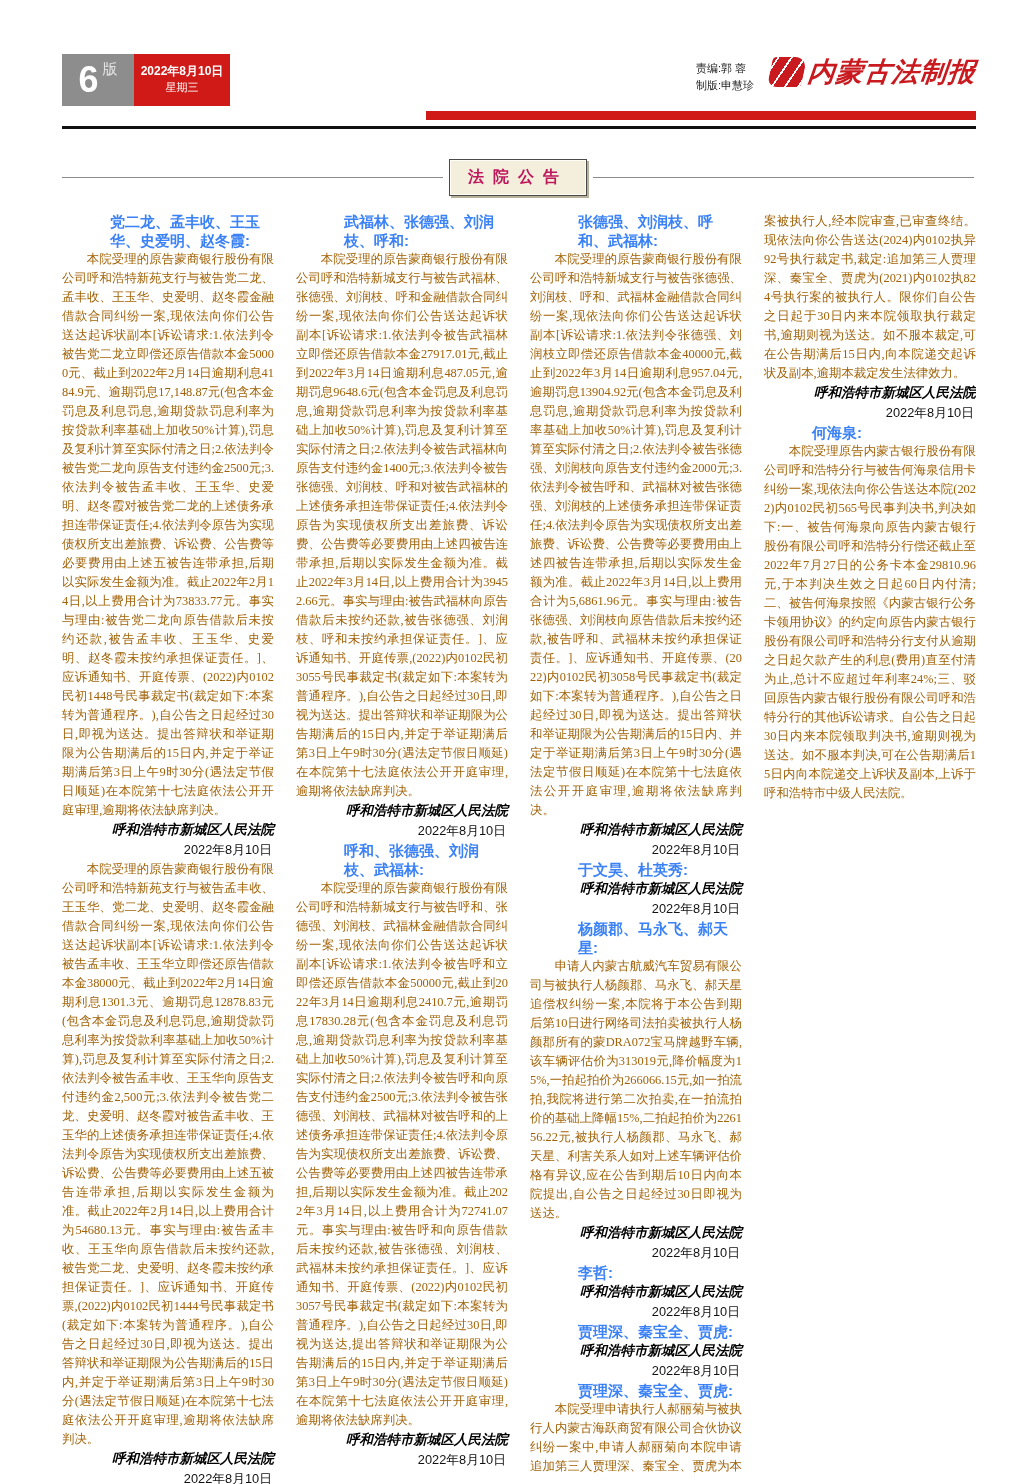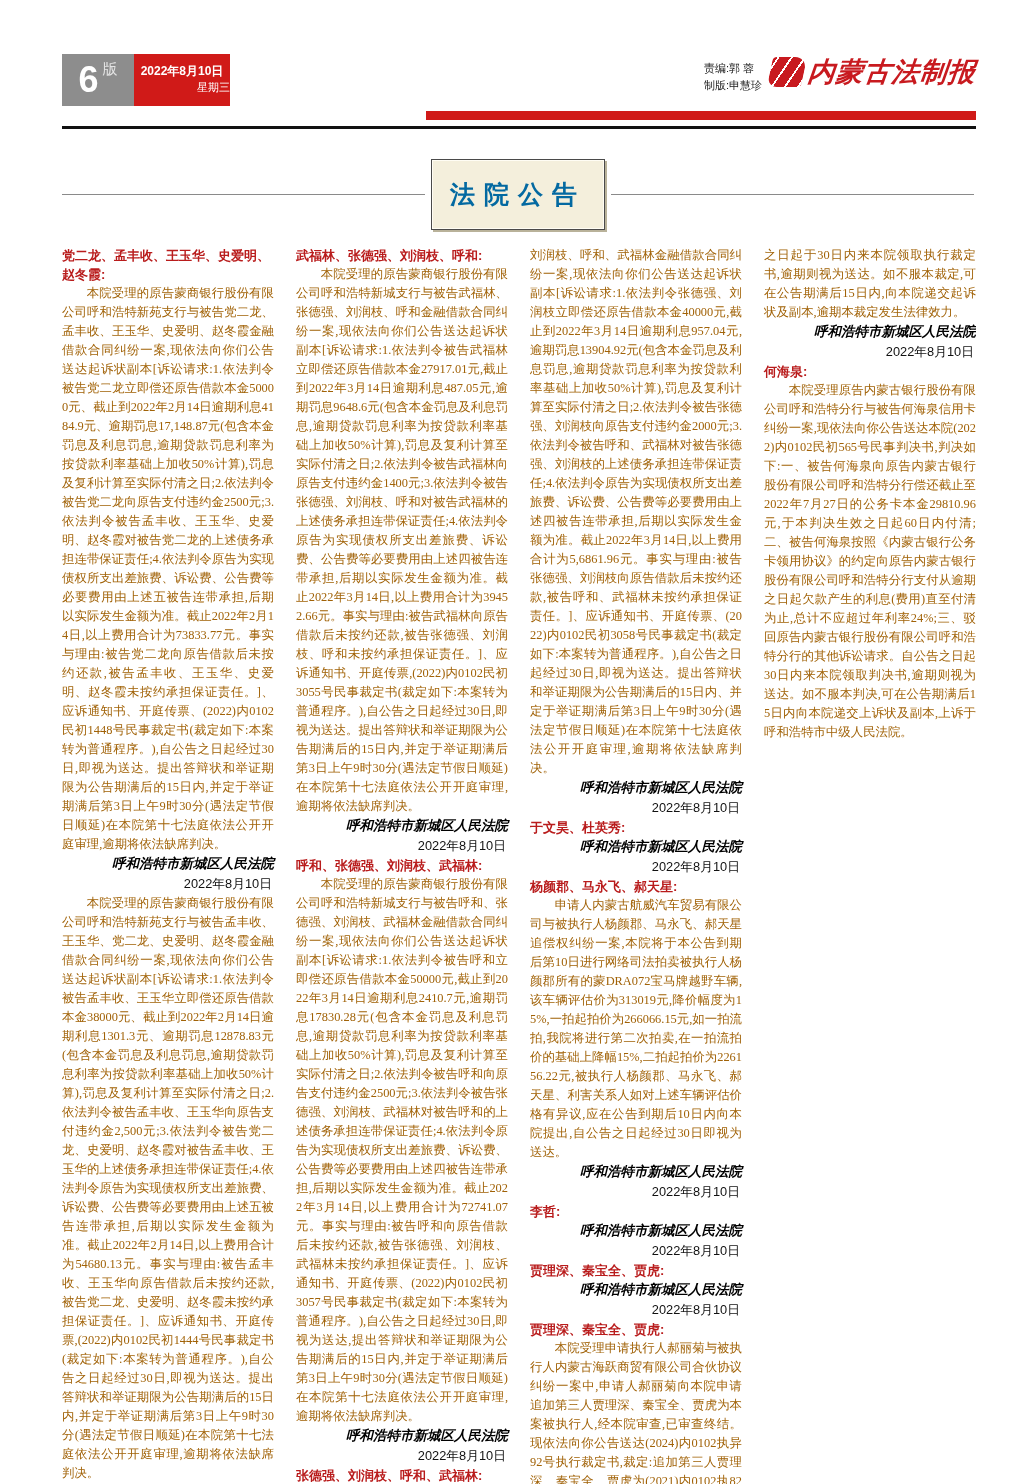--- a/index.html
+++ b/index.html
@@ -9,43 +9,43 @@
     position:relative; overflow:hidden;
     font-family:"Liberation Sans", sans-serif; color:#1a1a1a;
   }
   
   .masthead { position:relative; height:58px; margin:54px 48px 0 62px; display:flex; align-items:flex-start; }
   .pagenum-box { width:72px; height:52px; background:#8d8d8d; color:#fff; display:flex; align-items:center; justify-content:center; gap:4px; }
   .pagenum-box .num { font-size:36px; font-weight:bold; line-height:1; }
   .pagenum-box .ban { font-size:15px; color:#e3e3e3; align-self:flex-start; margin-top:6px; }
   .date-box { width:96px; height:52px; background:#d01a18; color:#fff; text-align:center; padding-top:9px; }
   .date-box .d1 { font-size:12px; font-weight:bold; line-height:16px; display:block; }
-  .date-box .d2 { font-size:11px; line-height:16px; display:block;text-align:right; }
+  .date-box .d2 { font-size:11px; line-height:16px; display:block; }
   .section-title { font-size:38px; font-weight:900; letter-spacing:3px; margin-left:16px; line-height:52px; color:#000; }
-  .mast-right { position:absolute; right:0; top:0; display:flex; align-items:flex-start; gap:8px; }
+  .mast-right { position:absolute; right:0; top:0; display:flex; align-items:flex-start; gap:16px; }
   .editors { font-size:11px; line-height:17px; text-align:left; padding-top:6px; color:#222; }
   .paper-logo { display:flex; align-items:center; gap:4px; }
   .logo-mark { width:34px; height:30px; background:#c81a1f; border-radius:4px 12px 4px 10px; transform:skewX(-12deg);
     background-image:repeating-linear-gradient(115deg,#c81a1f 0 4px,#ffffff 4px 6px,#c81a1f 6px 12px); }
   .logo-text { font-size:27px; font-weight:900; color:#c81a1f; font-style:italic; letter-spacing:1px;
     font-family:"Liberation Serif", serif; transform:skewX(-6deg); white-space:nowrap; }
   .red-bar { position:absolute; left:364px; right:0; bottom:-8px; height:9px; background:#d01a18; }
   .black-rule { height:3px; background:#111; margin:14px 48px 0 62px; }
   
   .banner { display:flex; align-items:center; margin:30px 50px 0 62px; }
   .banner .hline { flex:1; height:1px; background:#8a8a8a; }
-  .banner-box { border:1px solid #4a4a4a; background:#f4efdc; padding:18px 18px; font-size:25px; font-weight:bold;
-    letter-spacing:9px; color:#0369a1; box-shadow:2px 2px 0 #b9b29a, inset 0 0 0 1px #fffdf4; margin:0 6px; }
+  .banner-box { border:1px solid #4a4a4a; background:#f4efdc; padding:7px 18px; font-size:16px; font-weight:bold;
+    letter-spacing:9px; color:#be185d; box-shadow:2px 2px 0 #b9b29a, inset 0 0 0 1px #fffdf4; margin:0 6px; }
   
   .flow {
     margin:16px 48px 0 62px; height:1278px;
     column-count:4; column-gap:22px; column-fill:auto; overflow:hidden;
     text-align:justify;
   }
-  .notice .to { font-size:13px; font-weight:bold; line-height:19px; color:#b91c1c; text-align:left; }
+  .notice .to { font-size:15px; font-weight:bold; line-height:19px; color:#3b82f6; text-align:left;margin-left:48px; }
   .notice .body { font-size:12.4px; line-height:19px; text-indent:2em; color:#a16207;
     font-family:"Liberation Serif", serif; word-break:break-all; }
   .notice .court { font-size:13.5px; font-weight:bold; line-height:20px; text-align:right; color:#000;font-style:italic; }
   .notice .date { font-size:12.8px; line-height:20px; text-align:right; color:#111; padding-right:2px; }
 </style>
 </head>
 <body>
 
 <div class="page">
 

